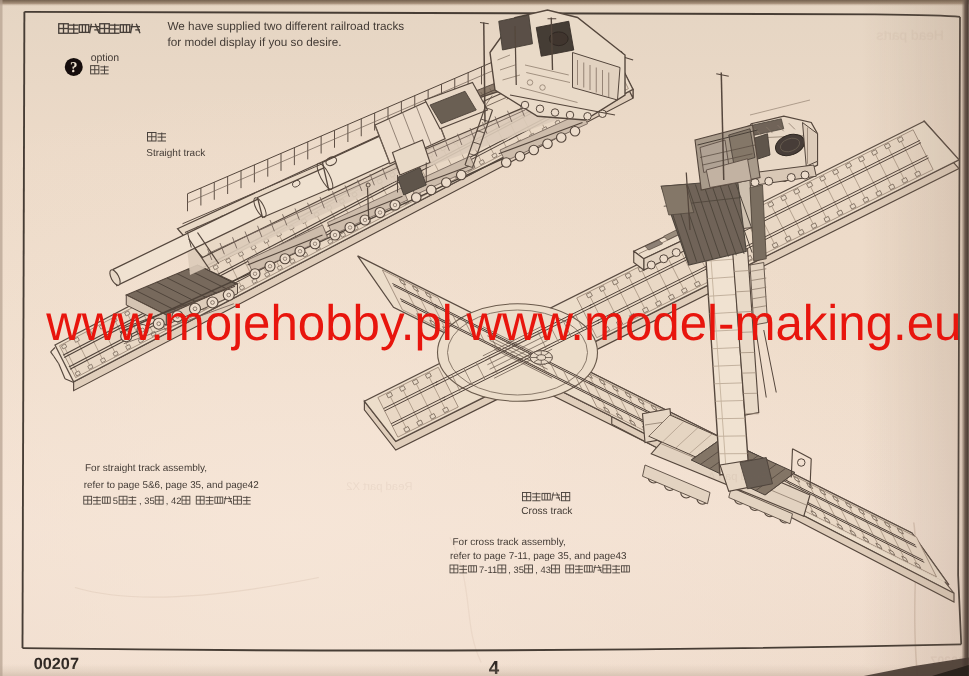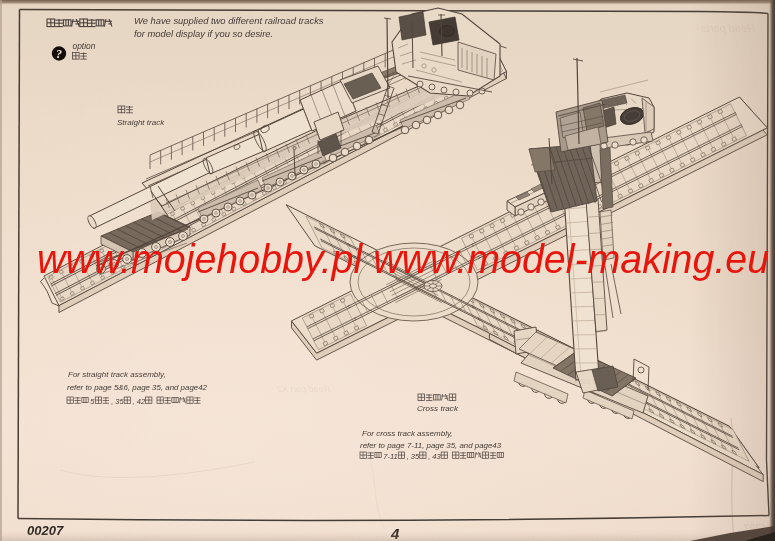--- a/index.html
+++ b/index.html
@@ -1,15 +1,15 @@
 <!DOCTYPE html>
 <html><head><meta charset="utf-8">
 <style>
 html,body{margin:0;padding:0;width:775px;height:541px;overflow:hidden;background:#e9d8c7;}
-#wrap{position:relative;width:775px;height:541px;overflow:hidden;font-style:italic;}
+#wrap{position:relative;width:775px;height:541px;overflow:hidden;}
 svg{position:absolute;left:0;top:0;}
 #wm{position:absolute;left:37px;top:237px;font-family:"Liberation Sans",sans-serif;
 font-size:40px;color:#e8150d;white-space:nowrap;transform-origin:0 0;transform:scaleX(0.984);}
 </style></head>
 <body>
 <div id="wrap">
 <svg width="775" height="541" viewBox="0 0 775 541">
 <defs>
 <filter id="soft" x="-2%" y="-2%" width="104%" height="104%">
           <feGaussianBlur stdDeviation="0.3"></feGaussianBlur>

